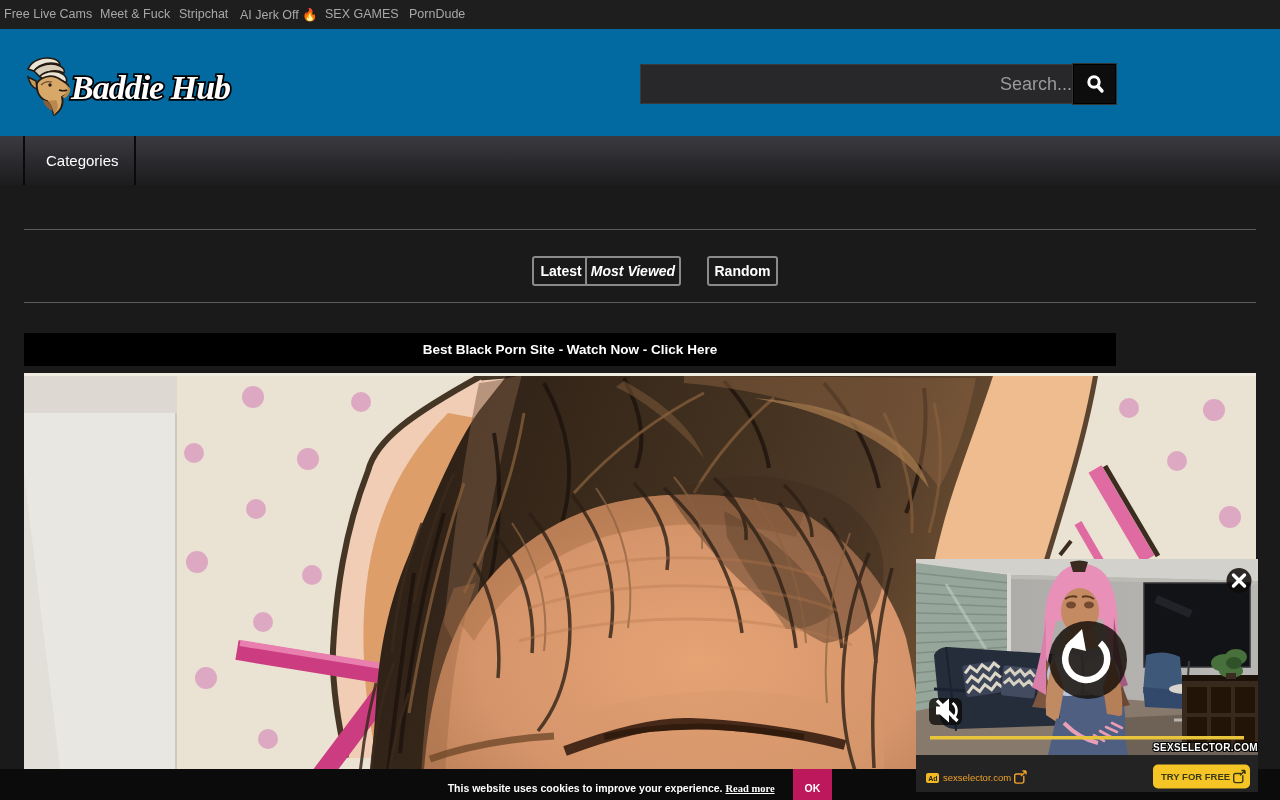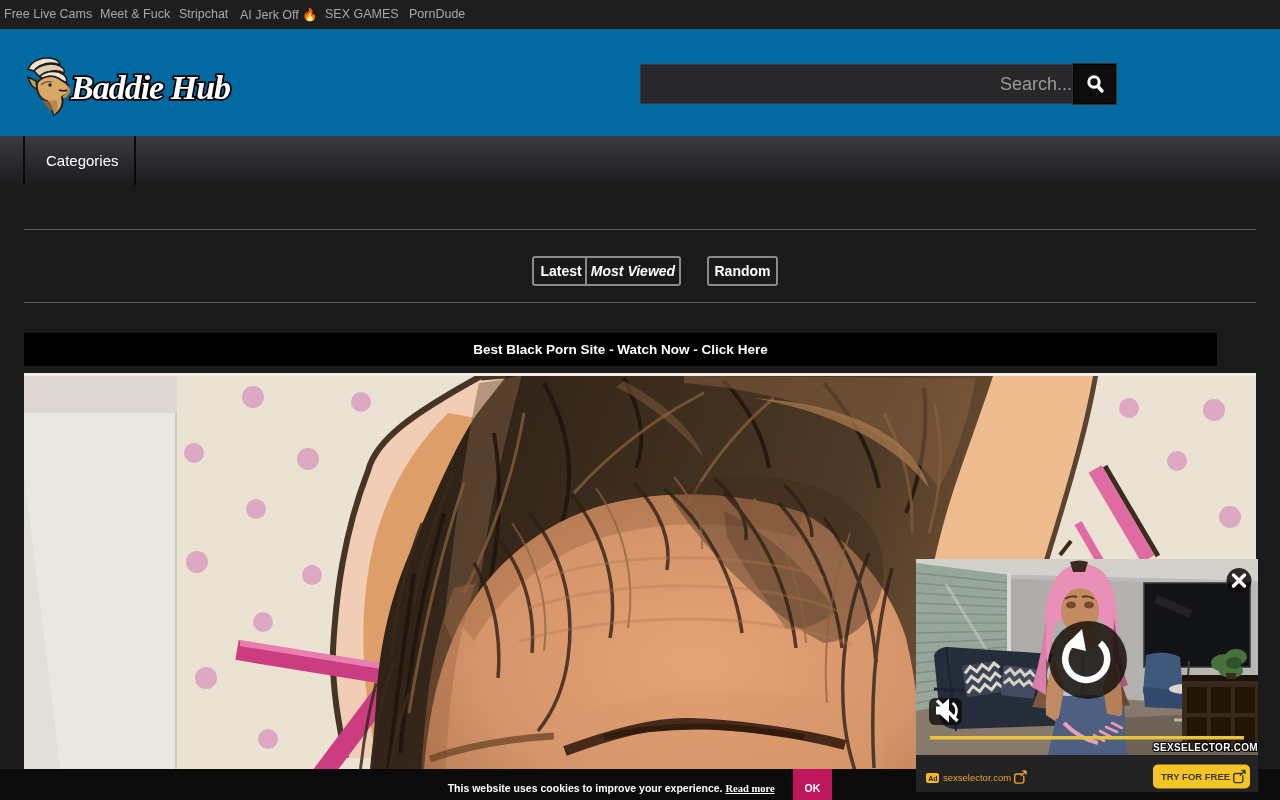--- a/index.html
+++ b/index.html
@@ -14,21 +14,21 @@
 #searchwrap { position:absolute; left:640px; top:35px; width:476px; height:40px;text-align:right; }
 #searchinput { position:absolute; left:0; top:0; width:433px; height:40px; background:#28282a; border:1px solid #3a3a3c; color:#9a9a9a; font-size:18px; padding-left:12px; line-height:38px; }
 #searchbtn { position:absolute; left:433px; top:0; width:43px; height:40px; background:#0d0d0d; border:1px solid #000; outline:1px solid #333; }
 
 #nav { position:absolute; top:136px; left:0; width:1280px; height:49px; background:linear-gradient(#3a3a40,#1c1c1e); }
 #nav .sep { position:absolute; top:0; width:2px; height:49px; background:#0a0a0a; }
 #catbtn { position:absolute; left:46px; top:0; height:49px; line-height:49px; color:#fff; font-size:15px; }
 
 .hr { position:absolute; left:24px; width:1232px; height:1px; background:#5c5c5c; }
 .tabbtn { position:absolute; top:256px; height:30px; background:#191919; border:2px solid #8a8a8a; border-radius:3px; color:#fff; font-size:14px; font-weight:bold; text-align:center; line-height:26px; }
-#banner { position:absolute; top:333px; left:24px; width:1193px; height:33px; background:#000; color:#fff; font-size:13.5px; font-weight:bold; text-align:center; line-height:33px; text-shadow:1px 1px 1px #000; }
+#banner { position:absolute; top:333px; left:24px; width:1092px; height:33px; background:#000; color:#fff; font-size:13.5px; font-weight:bold; text-align:center; line-height:33px; text-shadow:1px 1px 1px #000; }
 
 #photo { position:absolute; top:373px; left:24px; width:1232px; height:427px; }
 
 #vad { position:absolute; left:916px; top:559px; width:342px; height:233px; }
 #vadscene { position:absolute; left:0; top:0; width:342px; height:196px; }
 #vadbar { position:absolute; left:0; top:196px; width:342px; height:37px; background:#232323; }
 
 #cookies { position:absolute; left:0; top:769px; width:1280px; height:31px; background:#0b0b0b; color:#fff; font-size:10.5px; font-weight:bold; text-align:center; line-height:31px; }
 #cookies .ok { display:inline-block; background:#be185d; padding:4px 12px; margin-left:18px; }
 #cookies a { color:#fff;font-family:Liberation Serif, serif; }

